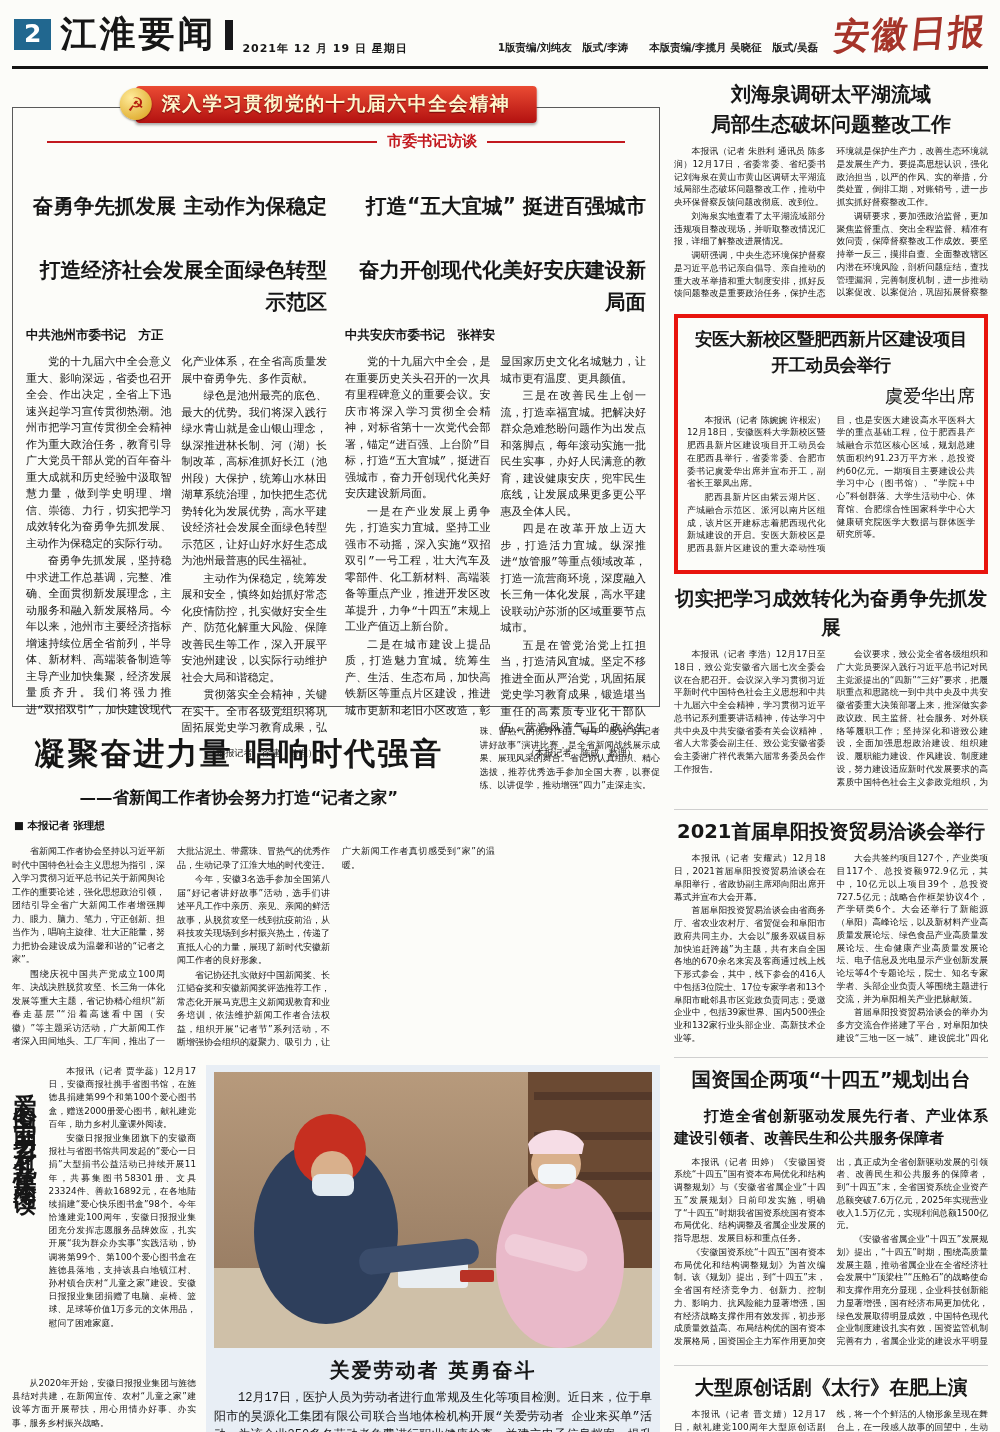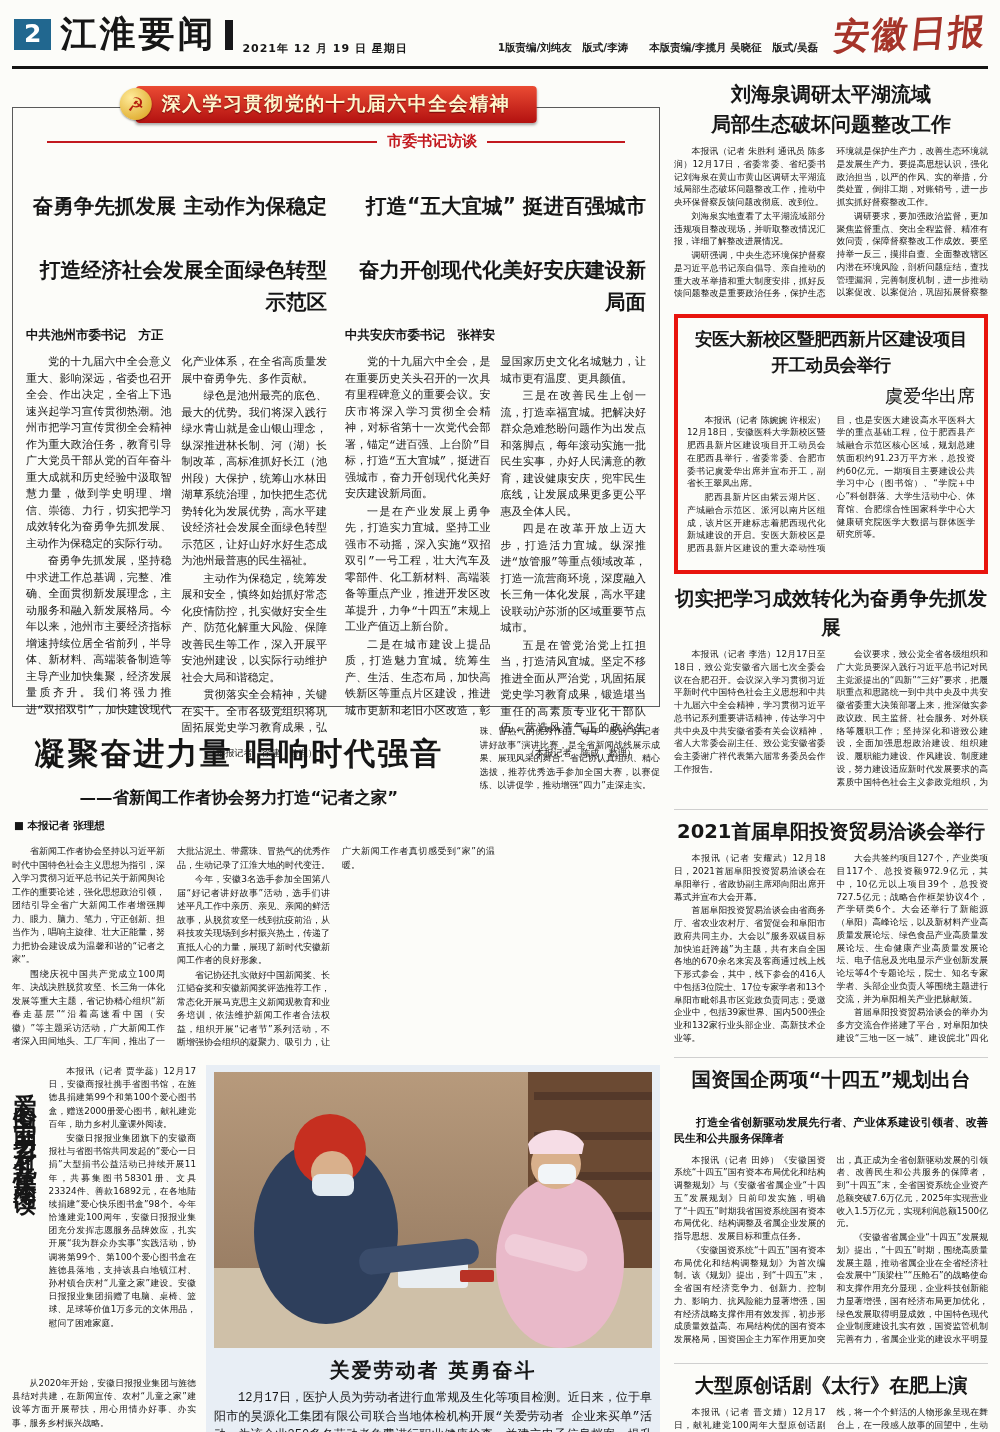--- a/index.html
+++ b/index.html
@@ -59,21 +59,21 @@
   .photographer{text-align:right;font-size:9px;font-family:"DejaVu Serif",serif;margin-top:1px;}
   
   .r-art{margin-bottom:9px;}
   .r-head{text-align:center;font-weight:bold;font-size:19.5px;line-height:1.5;}
   .r-head.two{font-size:20px;}
   .r-body{column-count:2;column-gap:11px;column-fill:auto;font-size:8.8px;line-height:1.45;text-align:justify;overflow:hidden;margin-top:6px;}
   .h158{height:158px;} .h150{height:150px;} .h152{height:152px;} .h196{height:196px;} .h200{height:200px;} .h104{height:104px;}
   .red-box{border:4px solid #e8140e;padding:8px 9px 6px;margin:11px 0 10px;}
   .red-box .r-head{font-size:17.5px;letter-spacing:-0.5px;}
   .r-subhead{text-align:right;font-weight:normal;font-size:18px;margin-top:5px;}
-  .guozi-sub{font-weight:bold;font-size:11px;line-height:1.5;text-align:justify;text-indent:2em;margin-top:20px;}
+  .guozi-sub{font-weight:bold;font-size:15px;line-height:1.5;text-align:justify;text-indent:2em;margin-top:10px;}
   .hairline{border-top:1px solid #cfcfcf;margin:7px 0;}
 </style>
 </head>
 <body>
 
 <div class="page">
 
   <div class="header">
     <div class="header-left">
       <span class="page-num">2</span>

